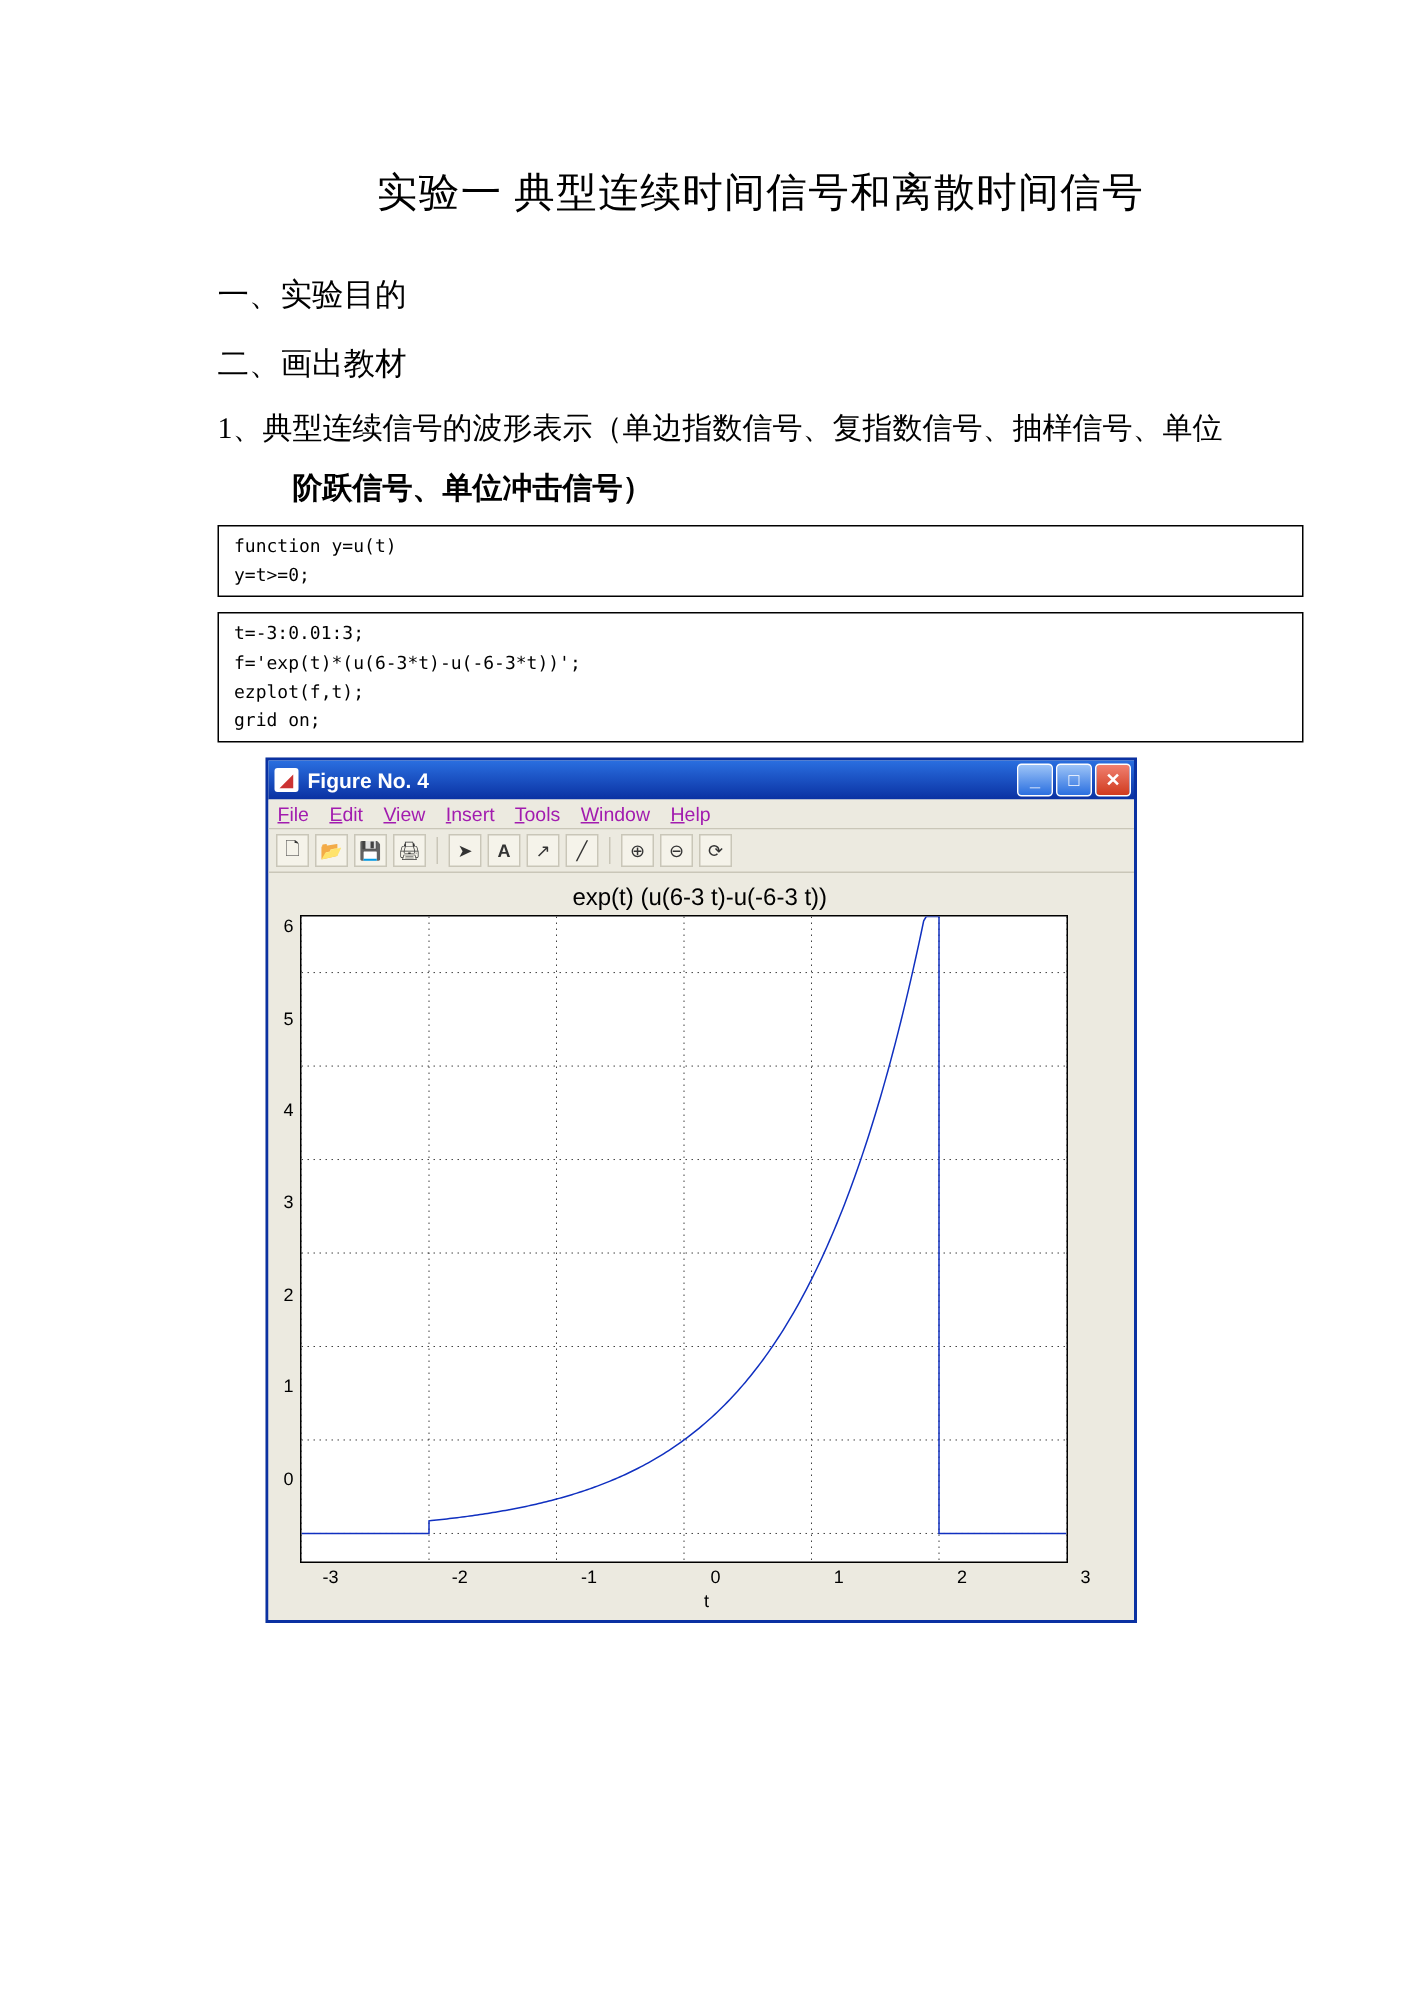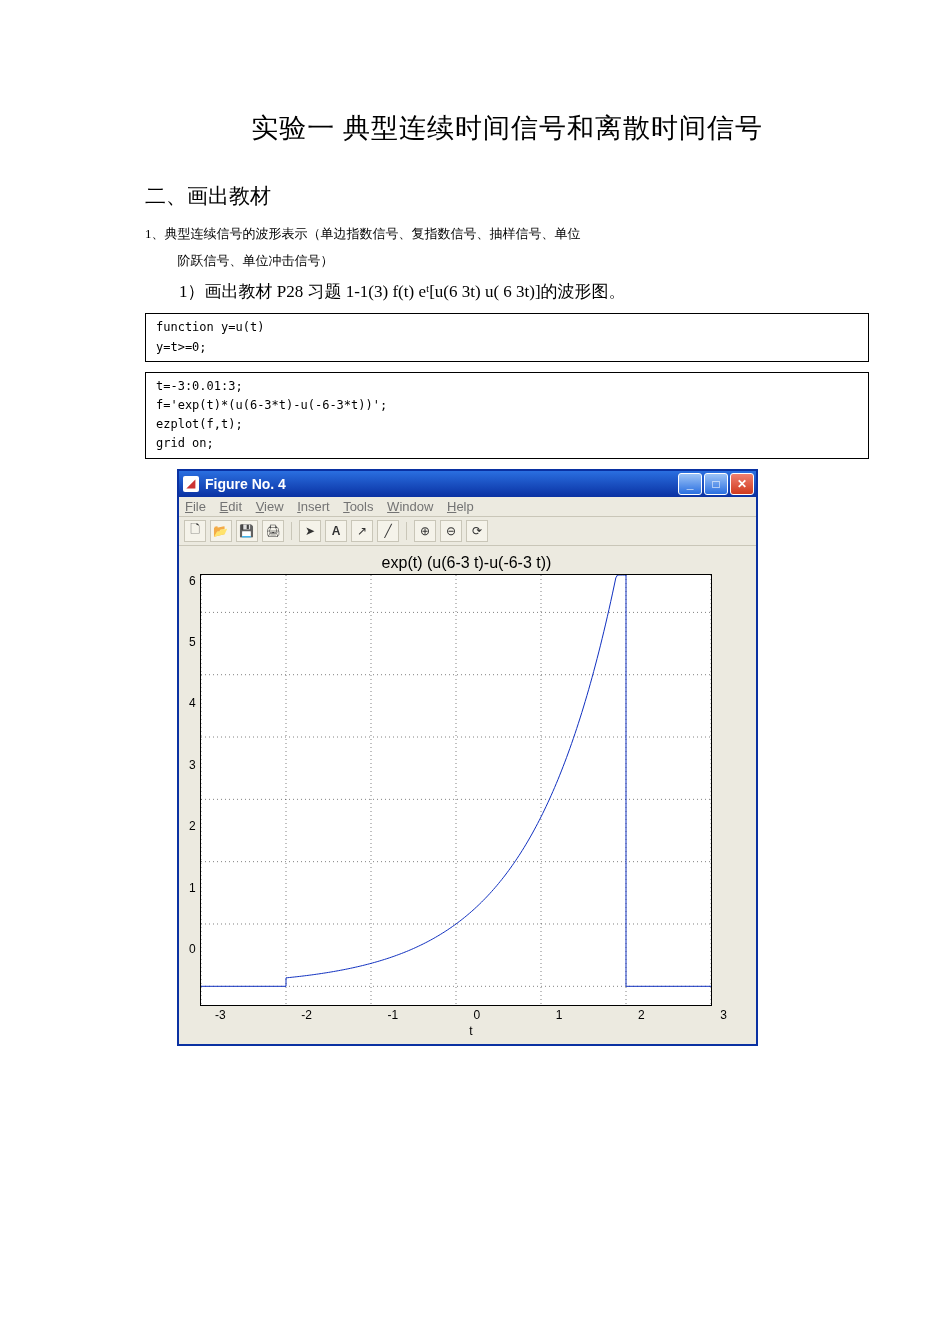--- a/index.html
+++ b/index.html
@@ -24,21 +24,21 @@
     font-size: 21px;
     margin: 18px 0 12px 0;
   }
   .body-text {
     font-size: 17px;
     line-height: 1.8;
     text-indent: 2em;
     margin: 6px 0 28px 0;
   }
   .item-text {
-    font-size: 13px;
+    font-size: 20px;
     line-height: 1.8;
     margin: 4px 0 2px 0;
     padding-left: 2.5em;
     text-indent: -2.5em;
     margin-left: 0;
   }
   .sub-item {
     font-size: 17px;
     line-height: 1.8;
     margin: 4px 0 6px 0;
@@ -87,21 +87,21 @@
     display:flex; align-items:center; justify-content:center;
     color:#fff; font-size:12px; font-weight:bold;
   }
   .win-btn.close {
     background: linear-gradient(to bottom, #f08070 0%, #d03a1e 100%);
   }
   .menubar {
     background: #eceae0;
     padding: 2px 6px;
     font-size: 13px;
-    color: #737373;
+    color: #a21caf;
     border-bottom: 1px solid #c9c6b8;
   }
   .menubar span { margin-right: 10px; }
   .menubar span u { text-decoration: underline; }
   .toolbar {
     background: #eceae0;
     padding: 3px 5px 3px 5px;
     border-bottom: 1px solid #c9c6b8;
     display:flex; align-items:center; gap:4px;
   }
@@ -150,25 +150,25 @@
     text-align:center; font-size:12px; font-family:Arial,sans-serif;
     margin-left:26px; width:512px; margin-top:2px;
   }
 </style>
 </head>
 <body>
 
 <div class="page">
   <div class="title">实验一   典型连续时间信号和离散时间信号</div>
 
+  <div class="section-heading">一、实验目的</div>
 
   <div class="section-heading">二、画出教材</div>
   <div class="item-text" style="margin-left:0;">1、典型连续信号的波形表示（单边指数信号、复指数信号、抽样信号、单位</div>
-  <div class="item-text" style="padding-left:2.5em; text-indent:0;"><span>阶跃信号、单位冲击信号）</span></div>
-  <div class="sub-item">1）画出教材 P28 习题 1-1(3) f(t)   eᵗ[u(6   3t)   u( 6   3t)]的波形图。</div>
+  <div class="item-text" style="padding-left:2.5em; text-indent:0;font-weight:bold;"><span>阶跃信号、单位冲击信号）</span></div>
 
   <div class="code-box">function y=u(t)
 y=t&gt;=0;</div>
   <div class="code-box">t=-3:0.01:3;
 f='exp(t)*(u(6-3*t)-u(-6-3*t))';
 ezplot(f,t);
 grid on;</div>
 
   <div class="figwin">
     <div class="titlebar">

